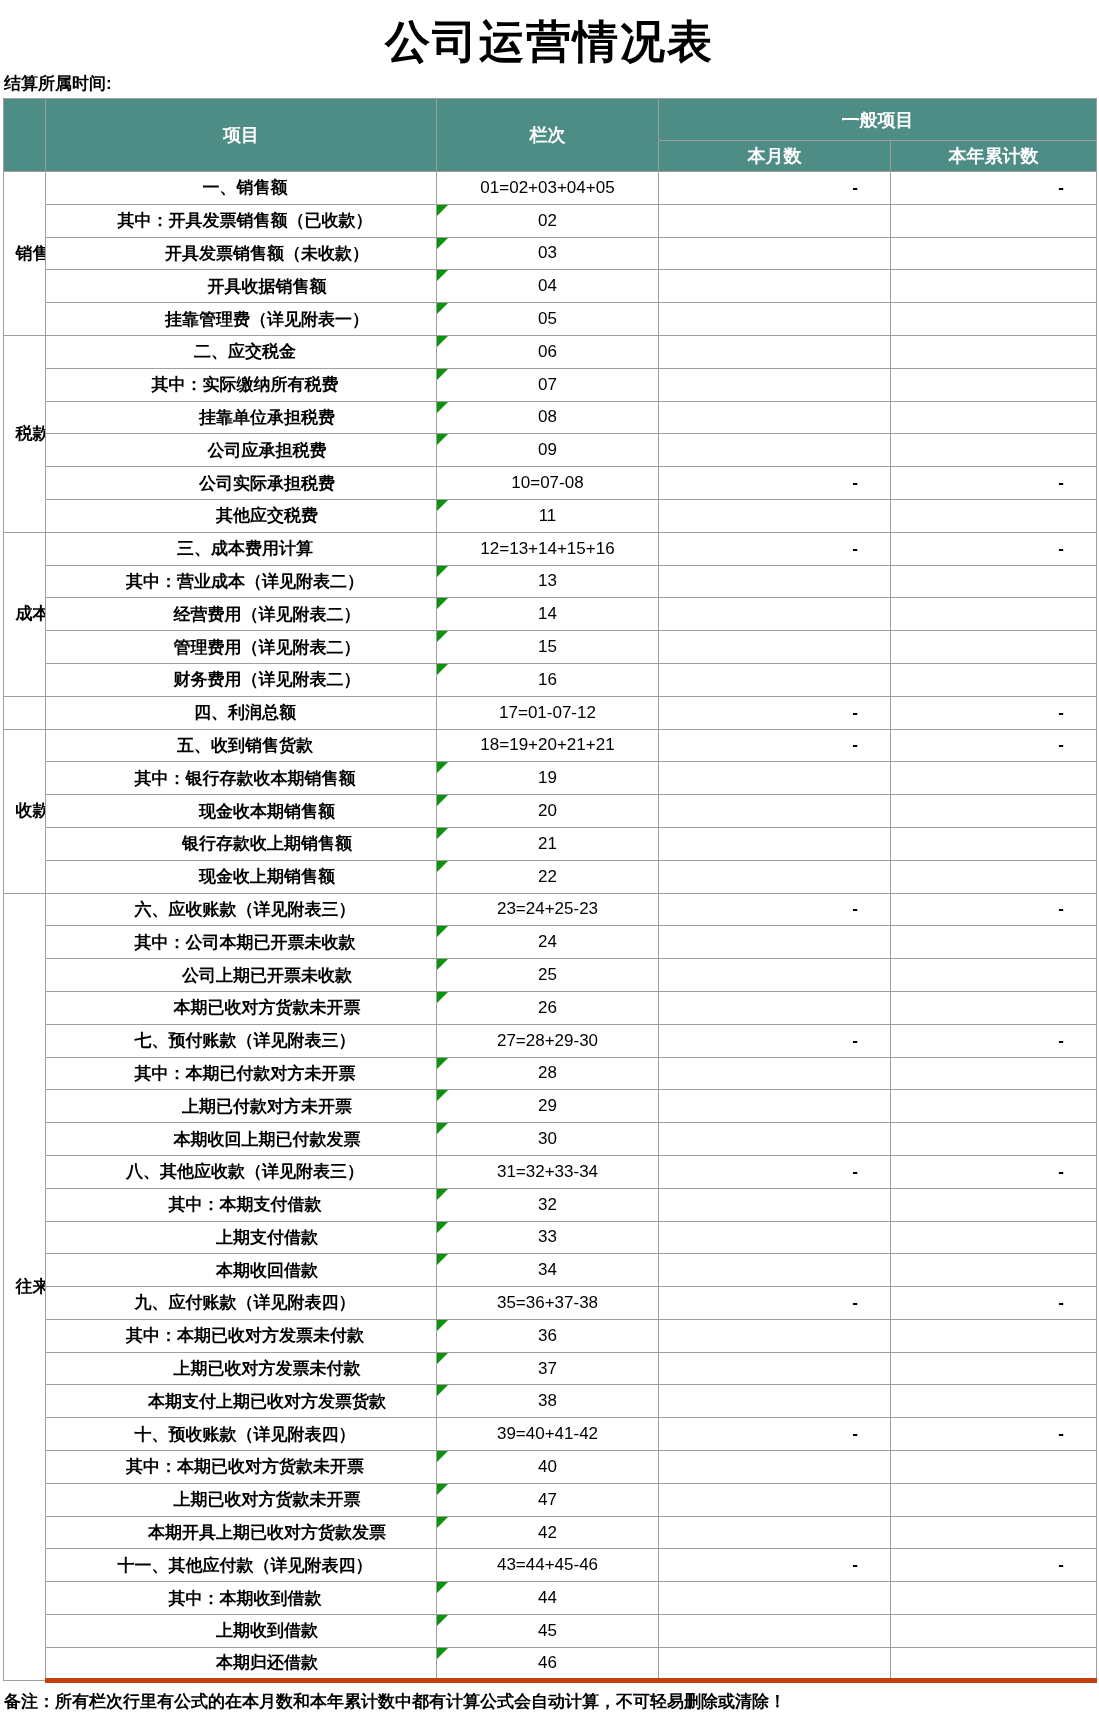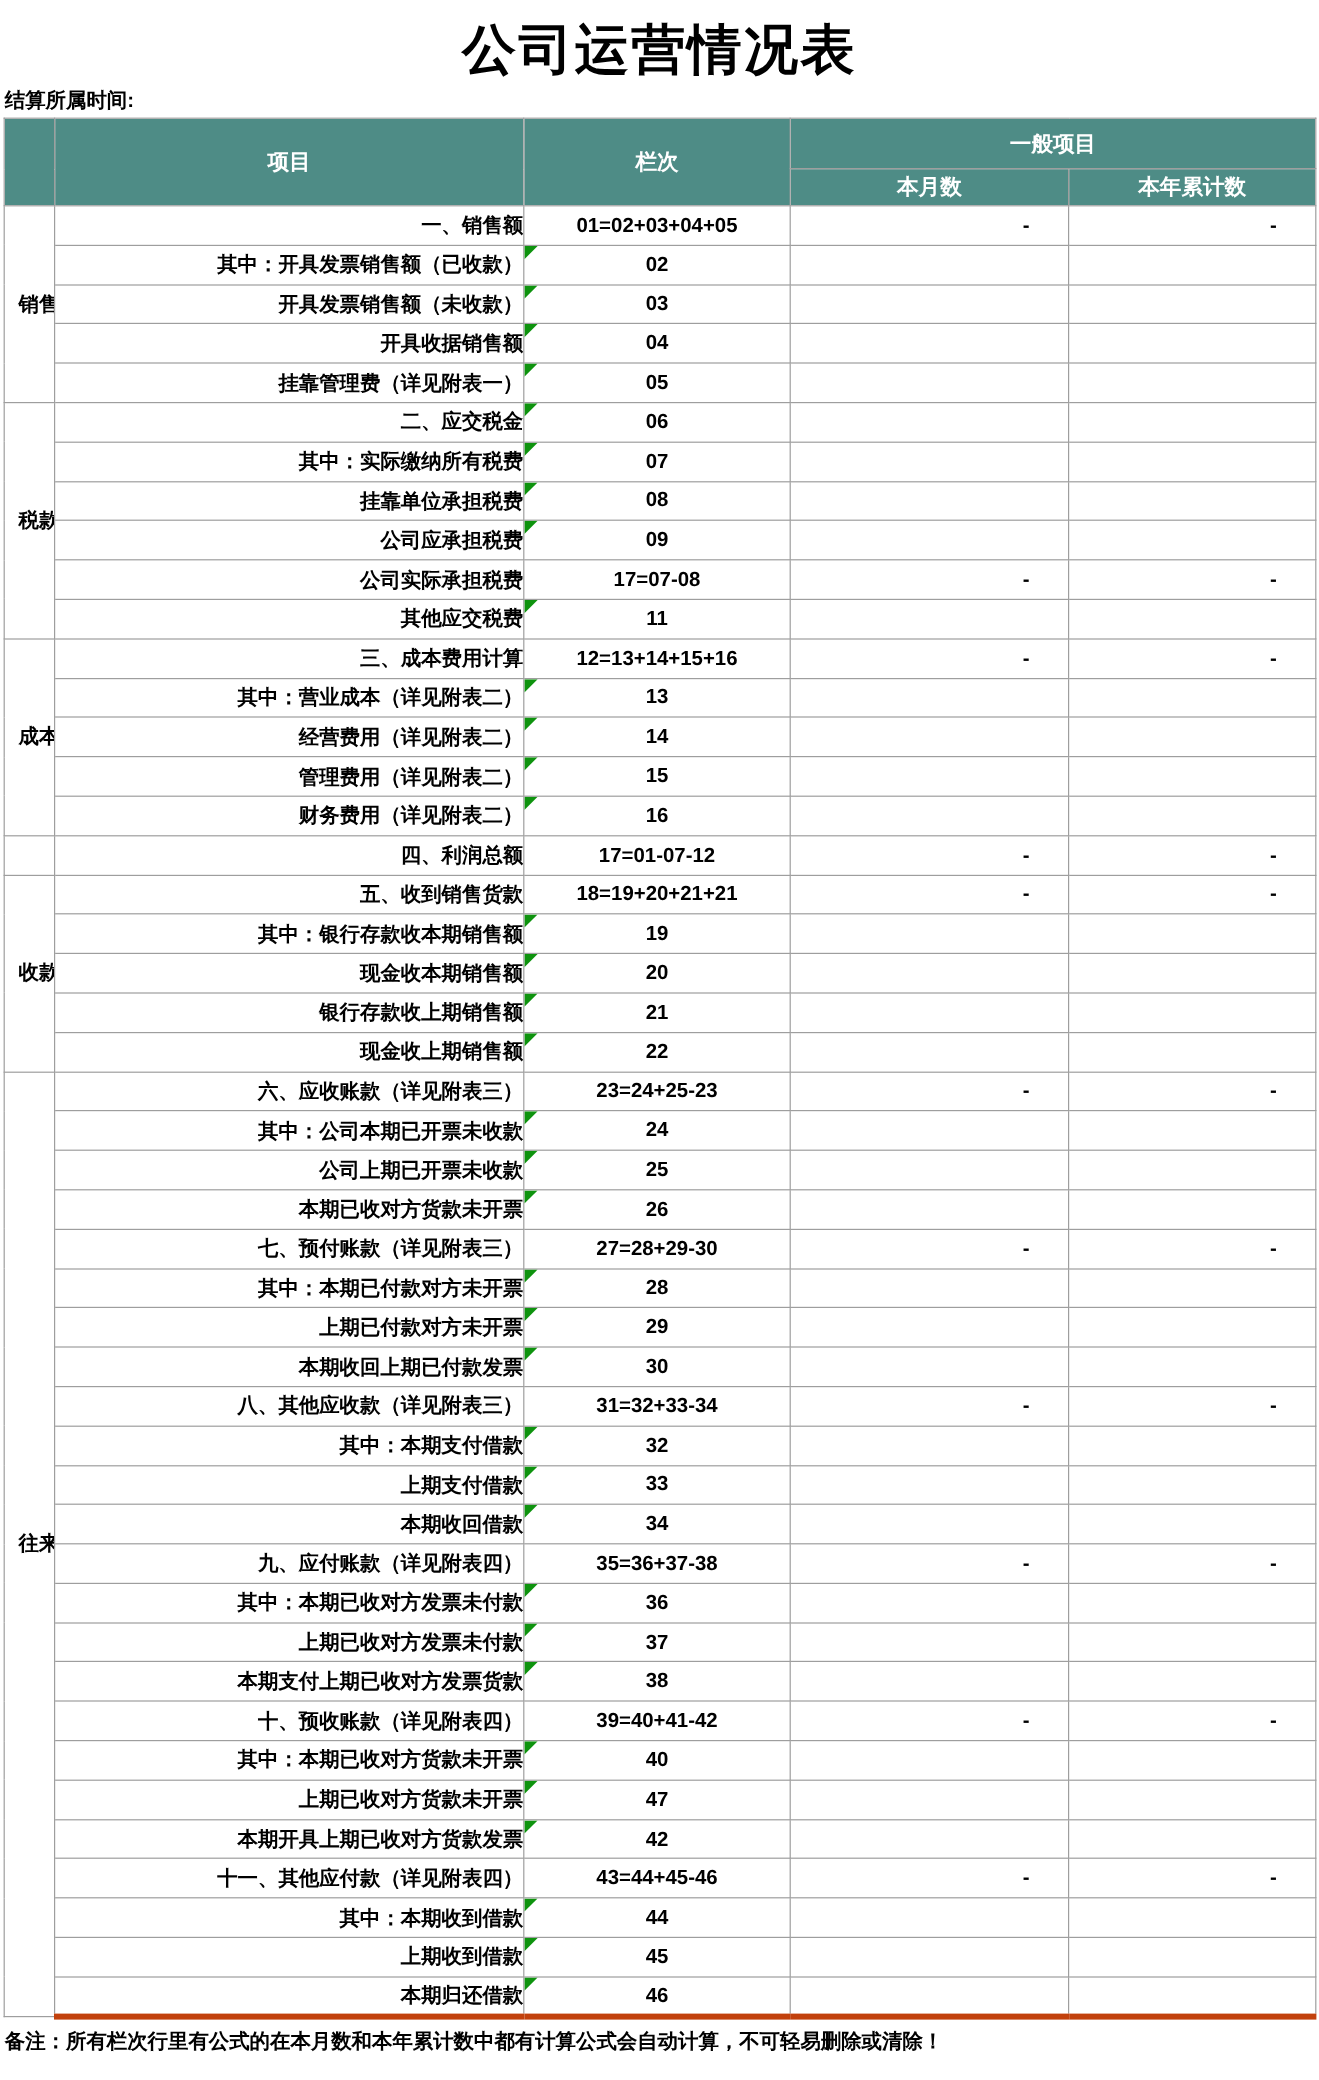--- a/index.html
+++ b/index.html
@@ -22,23 +22,23 @@
     background:#4e8c86; color:#ffffff; font-size:18px; font-weight:bold;
     text-align:center; vertical-align:middle;
   }
   tr.h1 { height:42px; } tr.h2 { height:31px; }
   tbody tr { height:32.8px; }
   td.cat {
     text-align:center; vertical-align:middle; font-weight:bold; font-size:17px;
     background:#ffffff;
   }
   td.cat span { display:inline-block; width:18px; line-height:1.62; word-break:break-all; }
-  td.item { font-size:17px; font-weight:bold; text-align:right; padding-left:8px; }
+  td.item { font-size:17px; font-weight:bold; text-align:center; padding-left:8px; }
   td.item.ind { padding-left:52px; }
-  td.colno { font-size:17px; font-weight:bold; text-align:center; position:relative; }
+  td.colno { font-size:17px; font-weight:normal; text-align:center; position:relative; }
   td.val { font-size:17px; font-weight:bold; text-align:right; padding-right:32px; }
   .tri {
     position:absolute; top:0; left:0; width:0; height:0;
     border-top:11px solid #0e930e; border-right:11px solid transparent;
   }
   tbody tr:last-child td { border-bottom:5px solid #c2410c; }
   .footnote { font-size:17px; font-weight:bold; margin:7px 0 0 4px; }
 </style>
 </head>
 <body>
@@ -118,21 +118,21 @@
         <td class="val"></td>
       </tr>
       <tr>
         <td class="item ind">公司应承担税费</td>
         <td class="colno"><i class="tri"></i><span>09</span></td>
         <td class="val"></td>
         <td class="val"></td>
       </tr>
       <tr>
         <td class="item ind">公司实际承担税费</td>
-        <td class="colno"><span>17=07-08</span></td>
+        <td class="colno"><span>10=07-08</span></td>
         <td class="val">-</td>
         <td class="val">-</td>
       </tr>
       <tr>
         <td class="item ind">其他应交税费</td>
         <td class="colno"><i class="tri"></i><span>11</span></td>
         <td class="val"></td>
         <td class="val"></td>
       </tr>
       <tr>

